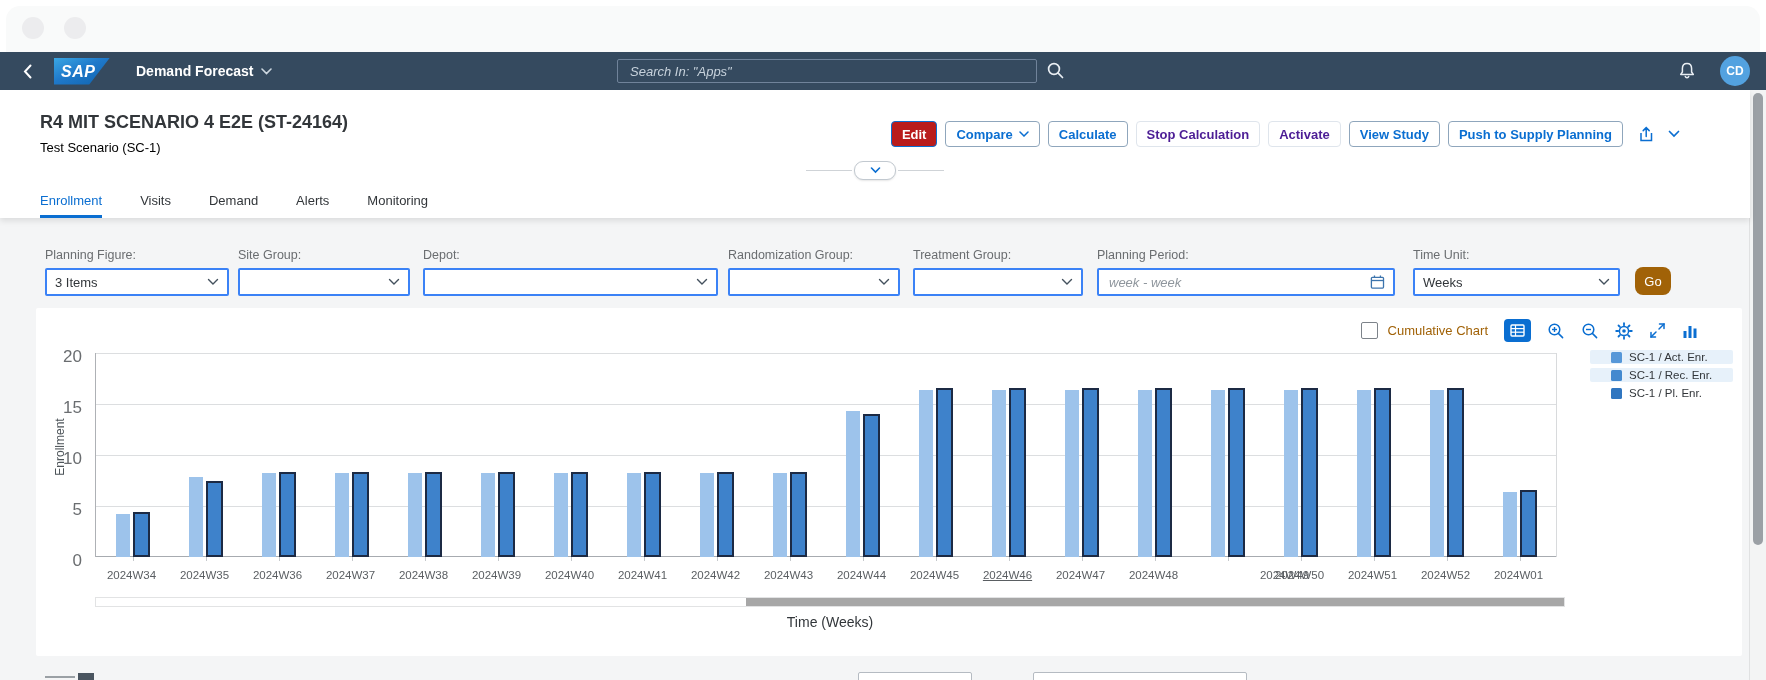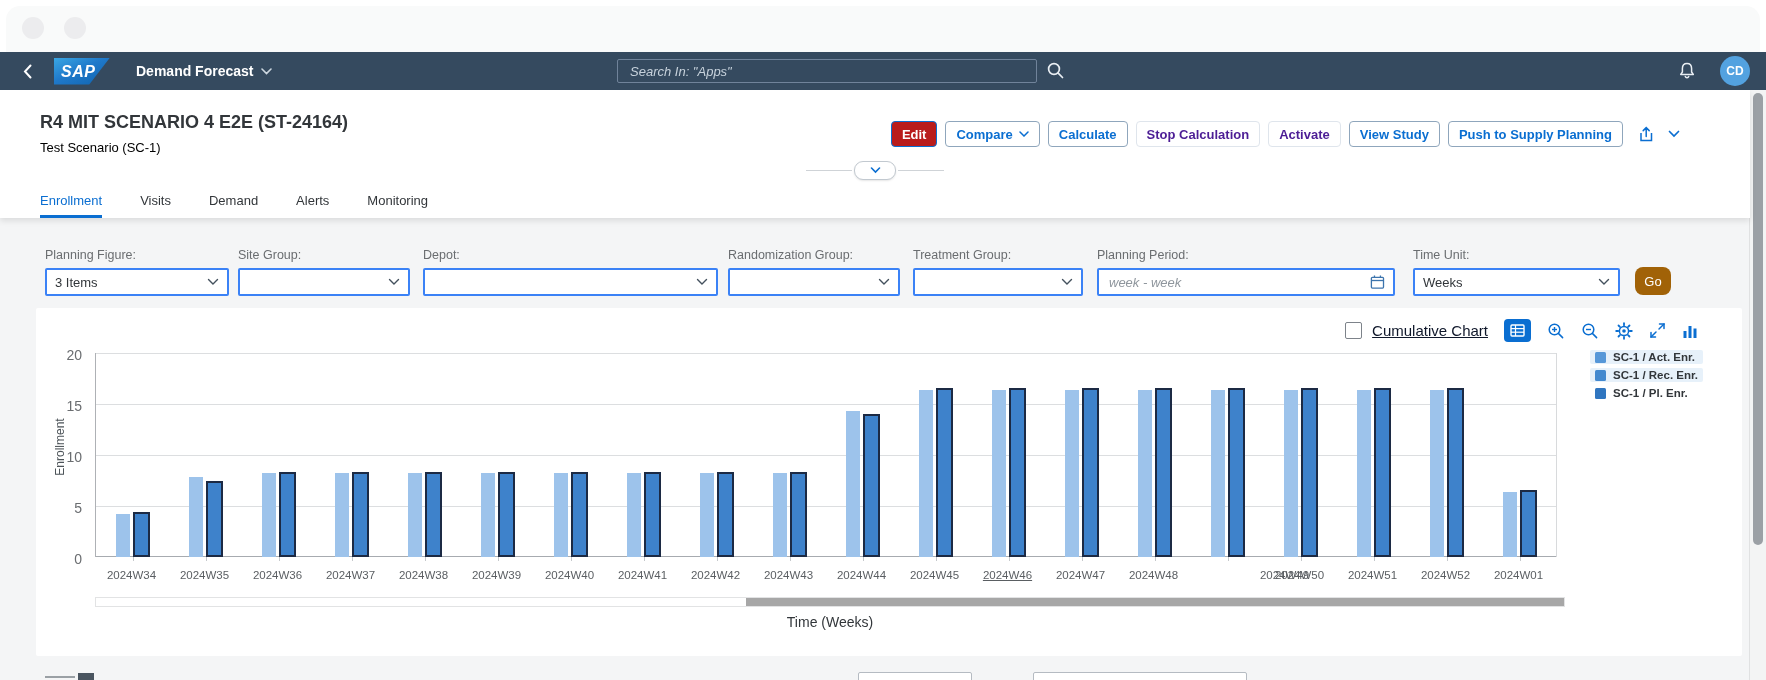--- a/index.html
+++ b/index.html
@@ -65,40 +65,40 @@
   .fbox input{border:none;outline:none;width:100%;font-family:"Liberation Sans",sans-serif;
     font-size:13px;color:#32363a;}
   .fbox input::placeholder{font-style:italic;color:#8f969d;}
   .go-btn{position:absolute;left:1635px;top:49px;width:36px;height:28px;background:#a16207;border:none;
     border-radius:8px;color:#fff;font-size:13px;font-weight:400;cursor:pointer;font-family:"Liberation Sans",sans-serif;}
 
   
   .chart-card{position:absolute;left:36px;top:90px;width:1706px;height:348px;background:#fff;border-radius:2px;}
   .chart-toolbar{position:absolute;top:11px;right:44px;display:flex;align-items:center;gap:16px;}
   .cb{width:15px;height:15px;border:1px solid #7d838a;border-radius:2px;background:#fff;cursor:pointer;}
-  .cb-label{font-size:15px;color:#0f172a;margin-left:-6px;text-decoration:underline;}
+  .cb-label{font-size:13px;color:#a16207;margin-left:-6px;}
   .tbtn{display:flex;align-items:center;justify-content:center;cursor:pointer;}
   .tbtn.active{width:27px;height:23px;background:#0a6ed1;border-radius:4px;}
   .y-title{position:absolute;left:-26px;top:132px;width:100px;height:14px;text-align:center;
     transform:rotate(-90deg);font-size:12px;color:#4c5358;}
   .plot{position:absolute;left:59px;top:45px;width:1460px;height:204px;
     border-left:1px solid #aeb1b5;border-right:1px solid #d8dadc;}
   .gridline{position:absolute;left:0;width:100%;height:1px;background:#dcdee0;}
   .gridline.zero{background:#a7abb0;}
-  .ytick{position:absolute;width:46px;text-align:right;font-size:14px;color:#6a6d70;}
+  .ytick{position:absolute;width:46px;text-align:right;font-size:17px;color:#6a6d70;}
   .xlab{position:absolute;text-align:center;font-size:11.5px;color:#5a5e62;top:261px;}
   .xtick{position:absolute;width:1px;height:4px;background:#c6c9cc;top:204px;}
   .bar{position:absolute;bottom:0;}
   .hscroll{position:absolute;left:59px;top:289px;width:1470px;height:10px;background:#fff;
     border:1px solid #e2e3e4;box-sizing:border-box;cursor:pointer;}
   .hthumb{position:absolute;left:44.3%;right:0;top:0;bottom:0;background:#a7a7a7;}
   .x-title{position:absolute;left:59px;width:1470px;top:306px;text-align:center;font-size:14px;color:#32363a;}
   .legend{position:absolute;left:1554px;top:42px;display:flex;flex-direction:column;gap:4px;}
   .legend-item{display:flex;align-items:center;gap:7px;font-size:11.5px;color:#32363a;
-    padding:1px 5px;border-radius:2px;cursor:pointer;font-weight:bold;}
+    padding:1px 21px;border-radius:2px;cursor:pointer;}
   .legend-item.hl{background:#e7f1fa;}
   .legend-swatch{width:11px;height:11px;border-radius:1.5px;background:#4389cf;}
 
   
   .partial-box{position:absolute;background:#fff;border:1px solid #b5bbc2;border-radius:2px;height:30px;}
   .partial-box.a{left:858px;top:454px;width:112px;}
   .partial-box.b{left:1033px;top:454px;width:212px;}
   .partial-line{position:absolute;left:45px;top:458px;width:30px;height:2px;background:#9aa0a5;}
   .partial-dark{position:absolute;left:78px;top:455px;width:16px;height:10px;background:#4a5560;}
 

